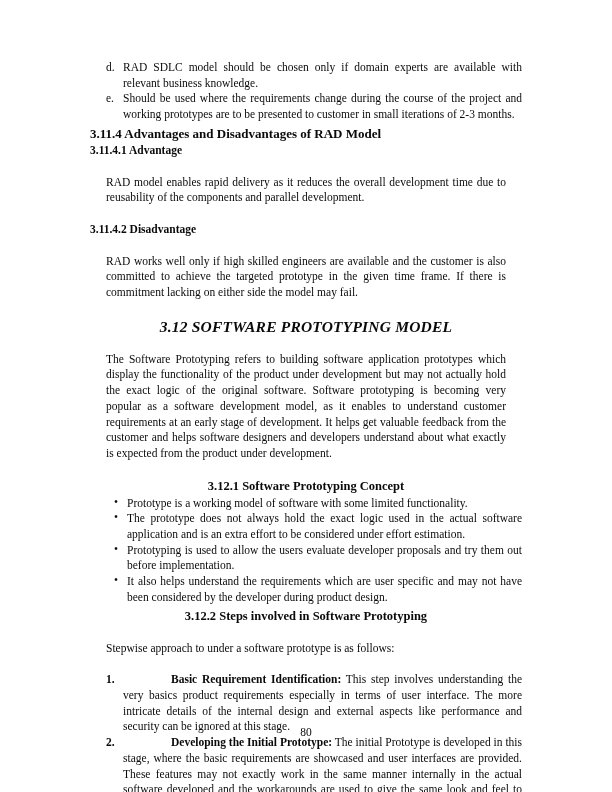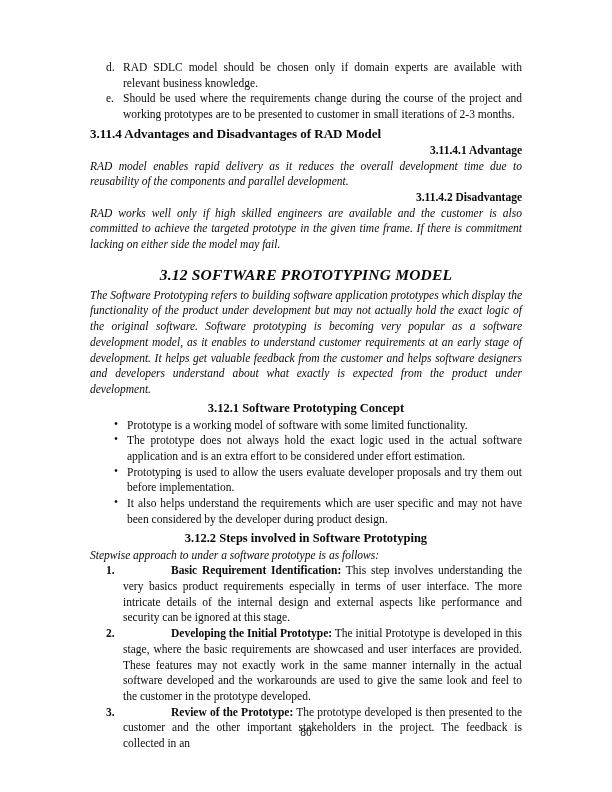--- a/index.html
+++ b/index.html
@@ -15,23 +15,22 @@
   }
   .content {
     position: absolute;
     top: 60px;
     left: 90px;
     width: 432px;
     font-size: 11.5px;
     line-height: 15.7px;
   }
   p.body-par {
-    margin: 0;
+    margin: 16px;
     text-align: justify;
-    font-style: italic;
   }
   
   .letter-item {
     position: relative;
     padding-left: 33px;
     text-align: justify;
     margin: 0;
   }
   .letter-item .marker {
     position: absolute;
@@ -43,21 +42,20 @@
     margin: 2px 0 1px 0;
     font-size: 13px;
     font-weight: bold;
     line-height: 17px;
   }
   .h-sub {
     margin: 0;
     font-size: 11.5px;
     font-weight: bold;
     line-height: 15.7px;
-    text-align: right;
   }
   .h-chapter {
     margin: 12px 0 4px 0;
     font-size: 15.5px;
     font-weight: bold;
     font-style: italic;
     line-height: 19px;
     letter-spacing: 0.2px;
     text-align: center;
   }

